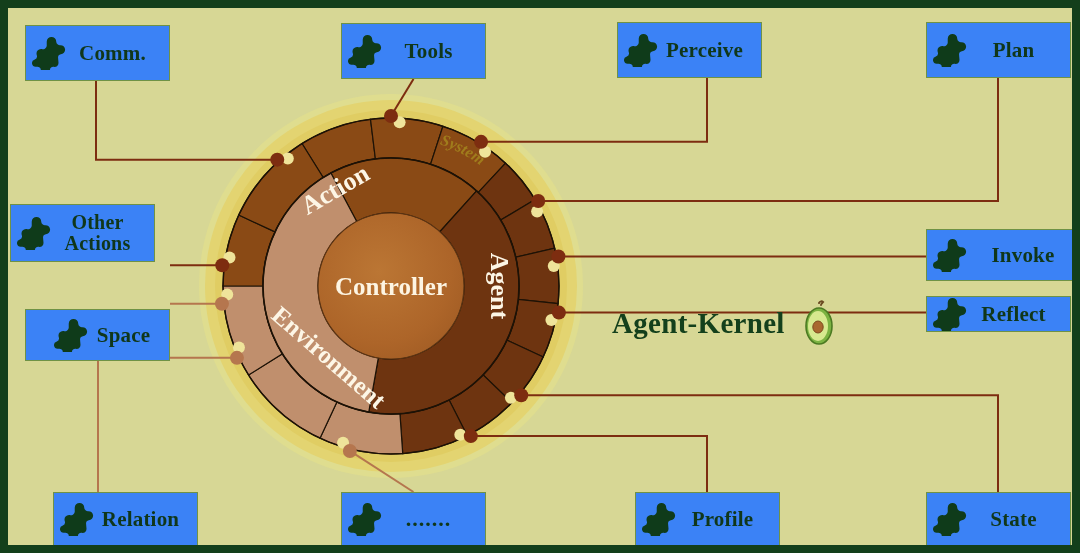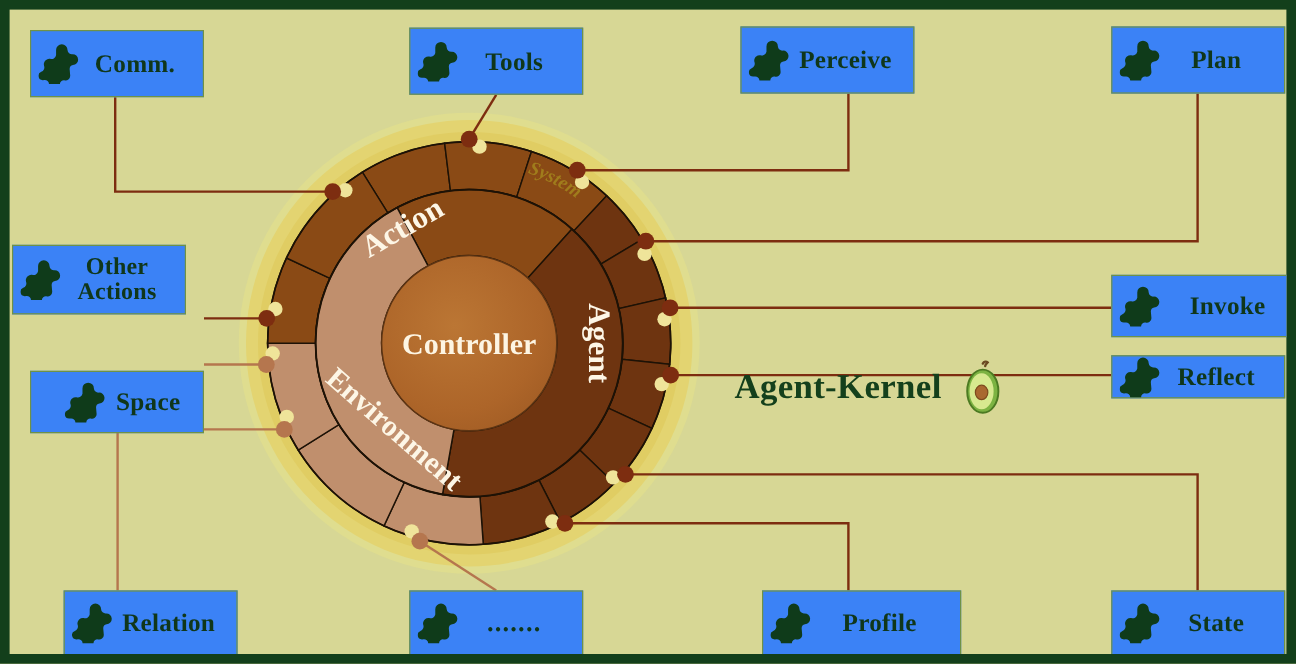--- a/index.html
+++ b/index.html
@@ -228,21 +228,21 @@
           <path d="M11 3 a4.2 4.2 0 0 1 8.4 0 a3.3 3.3 0 0 0 3.6 3.1 a4 4 0 0 1 0.4 8 a3 3 0 0 0 -2.4 3.2 l0.4 4.6 a3.4 3.4 0 0 1 -4.3 3.3 a2.9 2.9 0 0 0 -3.3 2.9 a4 4 0 0 1 -8 0 a3.1 3.1 0 0 0 -3.4 -3 l-1.2 0.1 a3.2 3.2 0 0 1 -1.1 -6.2 a3.4 3.4 0 0 0 2.1 -4.3 a4 4 0 0 1 4.4 -5.2 a3.4 3.4 0 0 0 4.4 -2.6 Z" fill="#0f3b1a"></path>
         </svg>
         <span class="lbl">Relation</span>
       </div>
       <div class="node-box" style="left: 333px; top: 484px; width: 145px; height: 54px;">
         <svg class="puz" viewBox="-2 -2 30 30">
           <path d="M11 3 a4.2 4.2 0 0 1 8.4 0 a3.3 3.3 0 0 0 3.6 3.1 a4 4 0 0 1 0.4 8 a3 3 0 0 0 -2.4 3.2 l0.4 4.6 a3.4 3.4 0 0 1 -4.3 3.3 a2.9 2.9 0 0 0 -3.3 2.9 a4 4 0 0 1 -8 0 a3.1 3.1 0 0 0 -3.4 -3 l-1.2 0.1 a3.2 3.2 0 0 1 -1.1 -6.2 a3.4 3.4 0 0 0 2.1 -4.3 a4 4 0 0 1 4.4 -5.2 a3.4 3.4 0 0 0 4.4 -2.6 Z" fill="#0f3b1a"></path>
         </svg>
         <span class="lbl dots">.......</span>
       </div>
-      <div class="node-box" style="left: 627px; top: 484px; width: 166px; height: 54px;">
+      <div class="node-box" style="left: 627px; top: 484px; width: 145px; height: 54px;">
         <svg class="puz" viewBox="-2 -2 30 30">
           <path d="M11 3 a4.2 4.2 0 0 1 8.4 0 a3.3 3.3 0 0 0 3.6 3.1 a4 4 0 0 1 0.4 8 a3 3 0 0 0 -2.4 3.2 l0.4 4.6 a3.4 3.4 0 0 1 -4.3 3.3 a2.9 2.9 0 0 0 -3.3 2.9 a4 4 0 0 1 -8 0 a3.1 3.1 0 0 0 -3.4 -3 l-1.2 0.1 a3.2 3.2 0 0 1 -1.1 -6.2 a3.4 3.4 0 0 0 2.1 -4.3 a4 4 0 0 1 4.4 -5.2 a3.4 3.4 0 0 0 4.4 -2.6 Z" fill="#0f3b1a"></path>
         </svg>
         <span class="lbl">Profile</span>
       </div>
       <div class="node-box" style="left: 918px; top: 484px; width: 145px; height: 54px;">
         <svg class="puz" viewBox="-2 -2 30 30">
           <path d="M11 3 a4.2 4.2 0 0 1 8.4 0 a3.3 3.3 0 0 0 3.6 3.1 a4 4 0 0 1 0.4 8 a3 3 0 0 0 -2.4 3.2 l0.4 4.6 a3.4 3.4 0 0 1 -4.3 3.3 a2.9 2.9 0 0 0 -3.3 2.9 a4 4 0 0 1 -8 0 a3.1 3.1 0 0 0 -3.4 -3 l-1.2 0.1 a3.2 3.2 0 0 1 -1.1 -6.2 a3.4 3.4 0 0 0 2.1 -4.3 a4 4 0 0 1 4.4 -5.2 a3.4 3.4 0 0 0 4.4 -2.6 Z" fill="#0f3b1a"></path>
         </svg>
         <span class="lbl">State</span>

